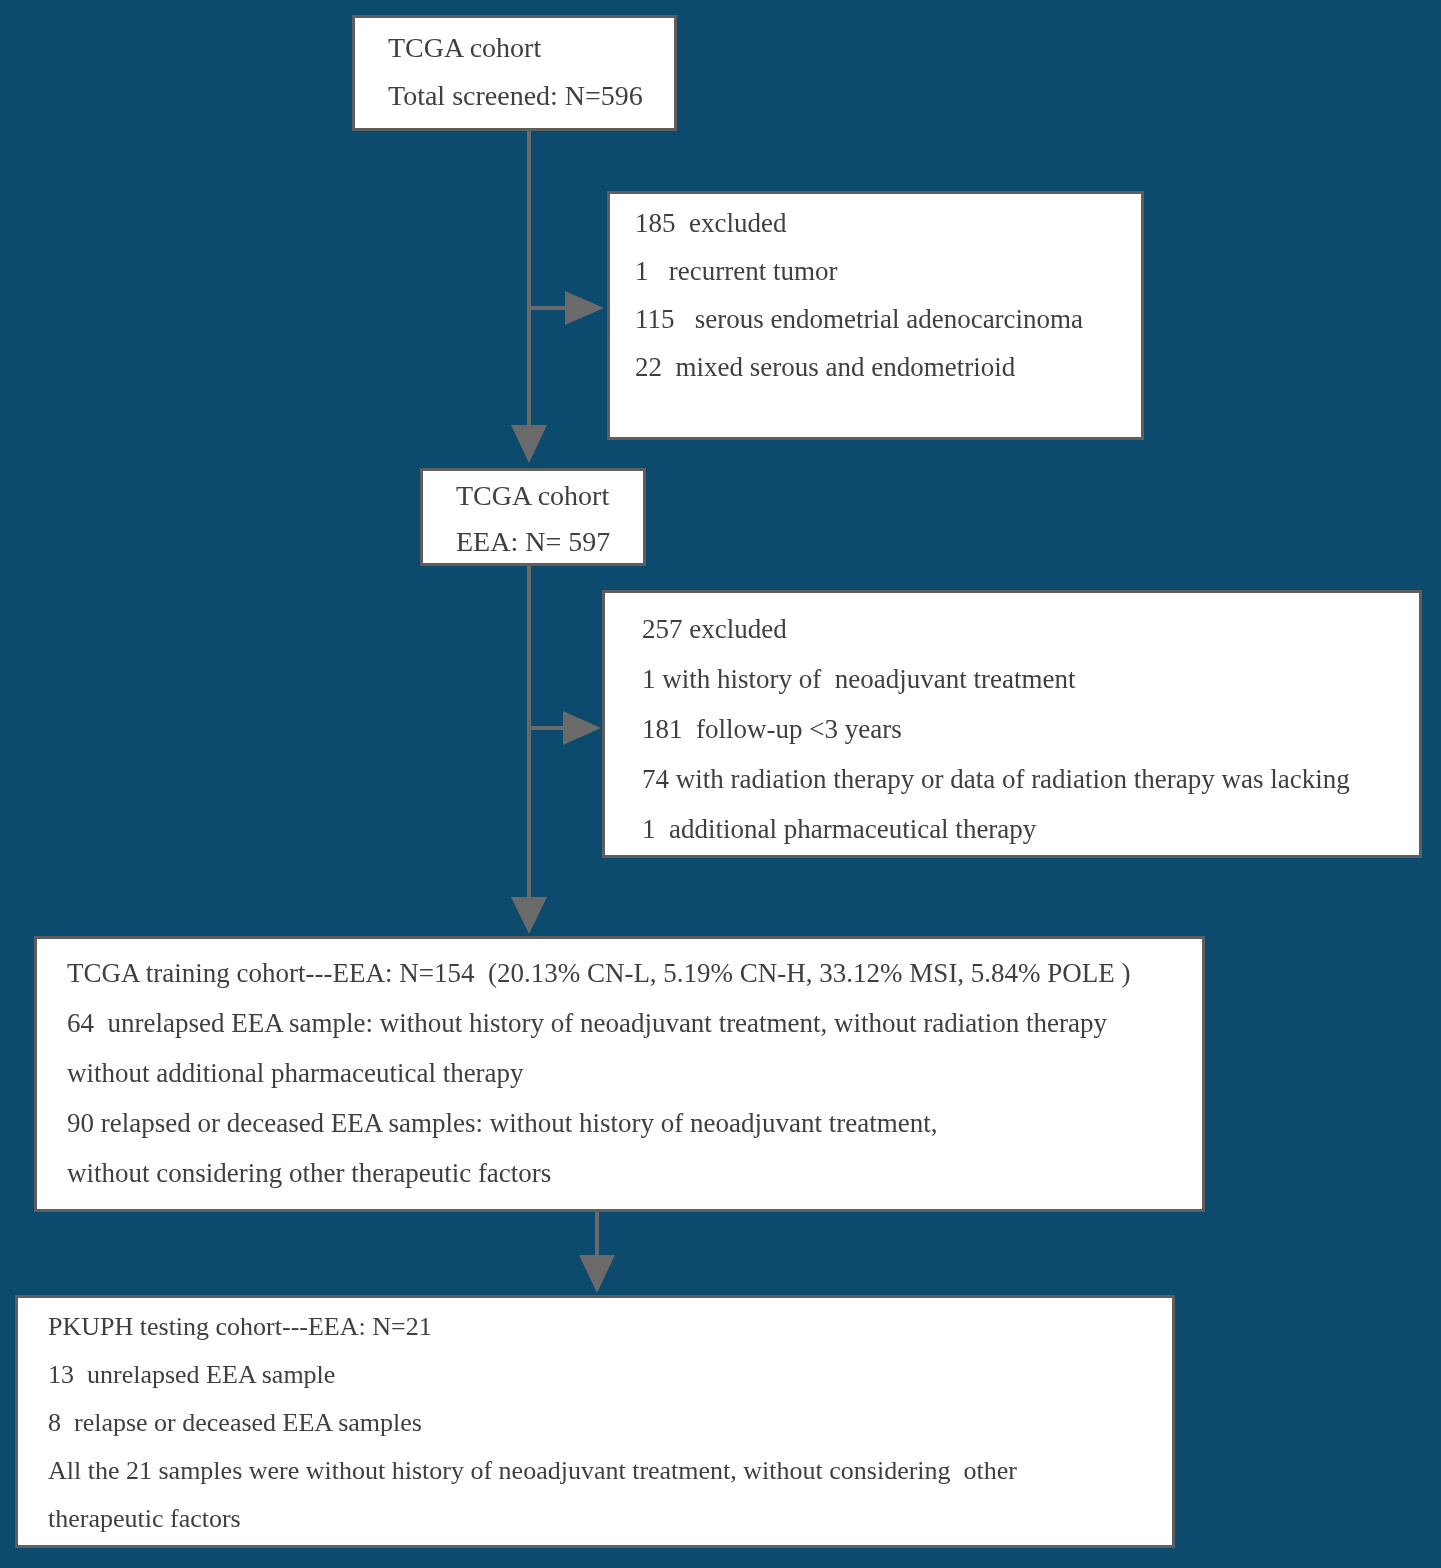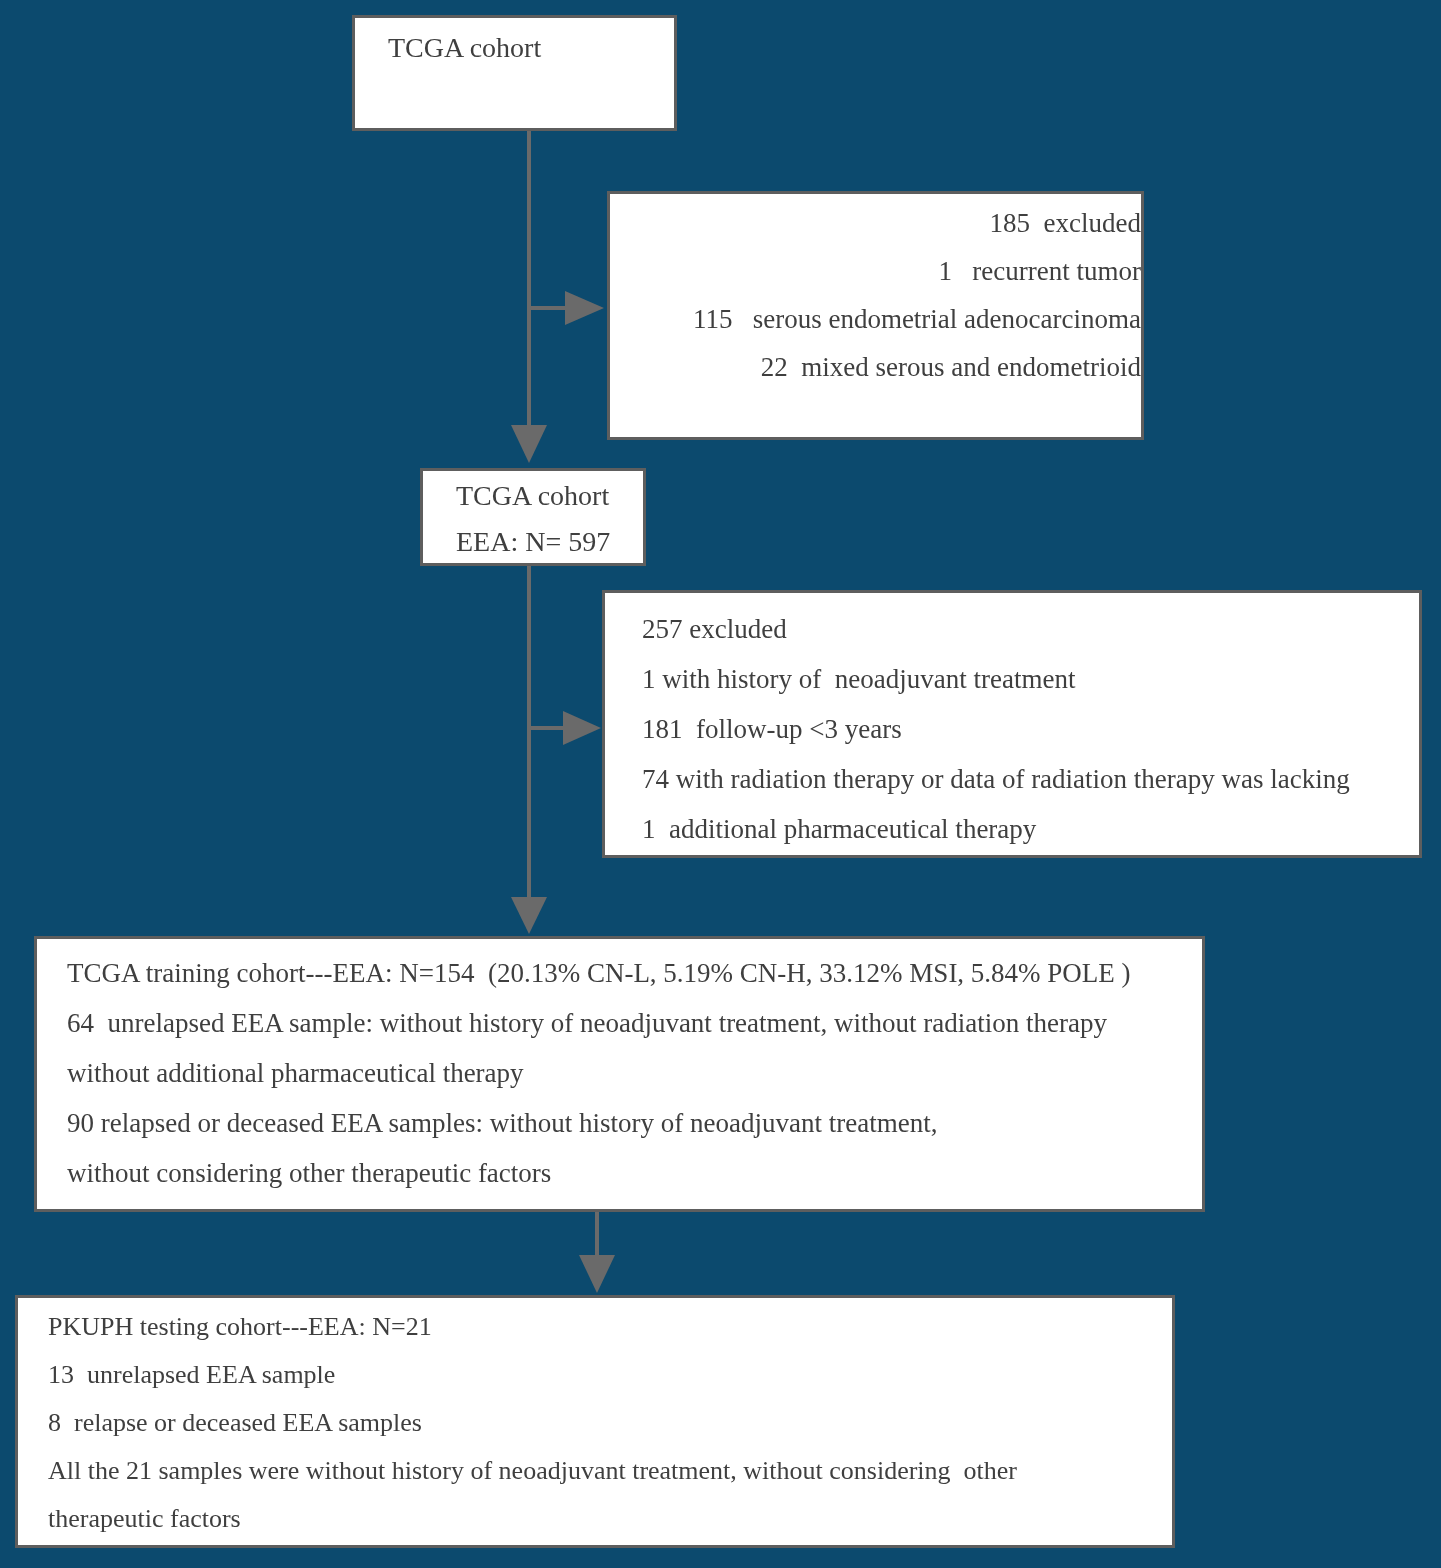--- a/index.html
+++ b/index.html
@@ -21,21 +21,21 @@
     display:block;
     white-space:pre;
     font-size:27px;
     line-height:50px;
     color:#3f3f3f;
   }
   
   #box-tcga-screened{left:352px;top:15px;width:325px;height:116px;padding:6px 0 0 33px;}
   #box-tcga-screened .ln{line-height:48px;font-size:28px;}
   #box-excluded-1{left:607px;top:191px;width:537px;height:249px;padding:5px 0 0 25px;}
-  #box-excluded-1 .ln{line-height:48px;text-align:right;}
+  #box-excluded-1 .ln{line-height:48px;}
   #box-tcga-eea{left:420px;top:468px;width:226px;height:98px;padding:2px 0 0 33px;}
   #box-tcga-eea .ln{line-height:46px;font-size:28px;}
   #box-excluded-2{left:602px;top:590px;width:820px;height:268px;padding:11px 12px 0 37px;}
   #box-excluded-2 .ln{line-height:50px;}
   #box-training{left:34px;top:936px;width:1171px;height:276px;padding:9px 0 0 30px;}
   #box-training .ln{line-height:50px;}
   #box-testing{left:15px;top:1295px;width:1160px;height:253px;padding:5px 0 0 30px;}
   #box-testing .ln{line-height:48px;font-size:26px;}
 </style>
 </head>
@@ -66,20 +66,21 @@
     </g>
 
     <g stroke="#6a6a6a" fill="#6a6a6a">
       <line x1="597" y1="1211" x2="597" y2="1258" stroke-width="4"></line>
       <polygon points="579,1255 615,1255 597,1293" stroke="none"></polygon>
     </g>
   </svg>
 
   <div id="box-tcga-screened" class="box">
     <span class="ln">TCGA cohort</span>
+    <span class="ln">Total screened: N=596</span>
   </div>
 
   <div id="box-excluded-1" class="box">
     <span class="ln">185  excluded</span>
     <span class="ln">1   recurrent tumor</span>
     <span class="ln">115   serous endometrial adenocarcinoma</span>
     <span class="ln">22  mixed serous and endometrioid</span>
   </div>
 
   <div id="box-tcga-eea" class="box">

